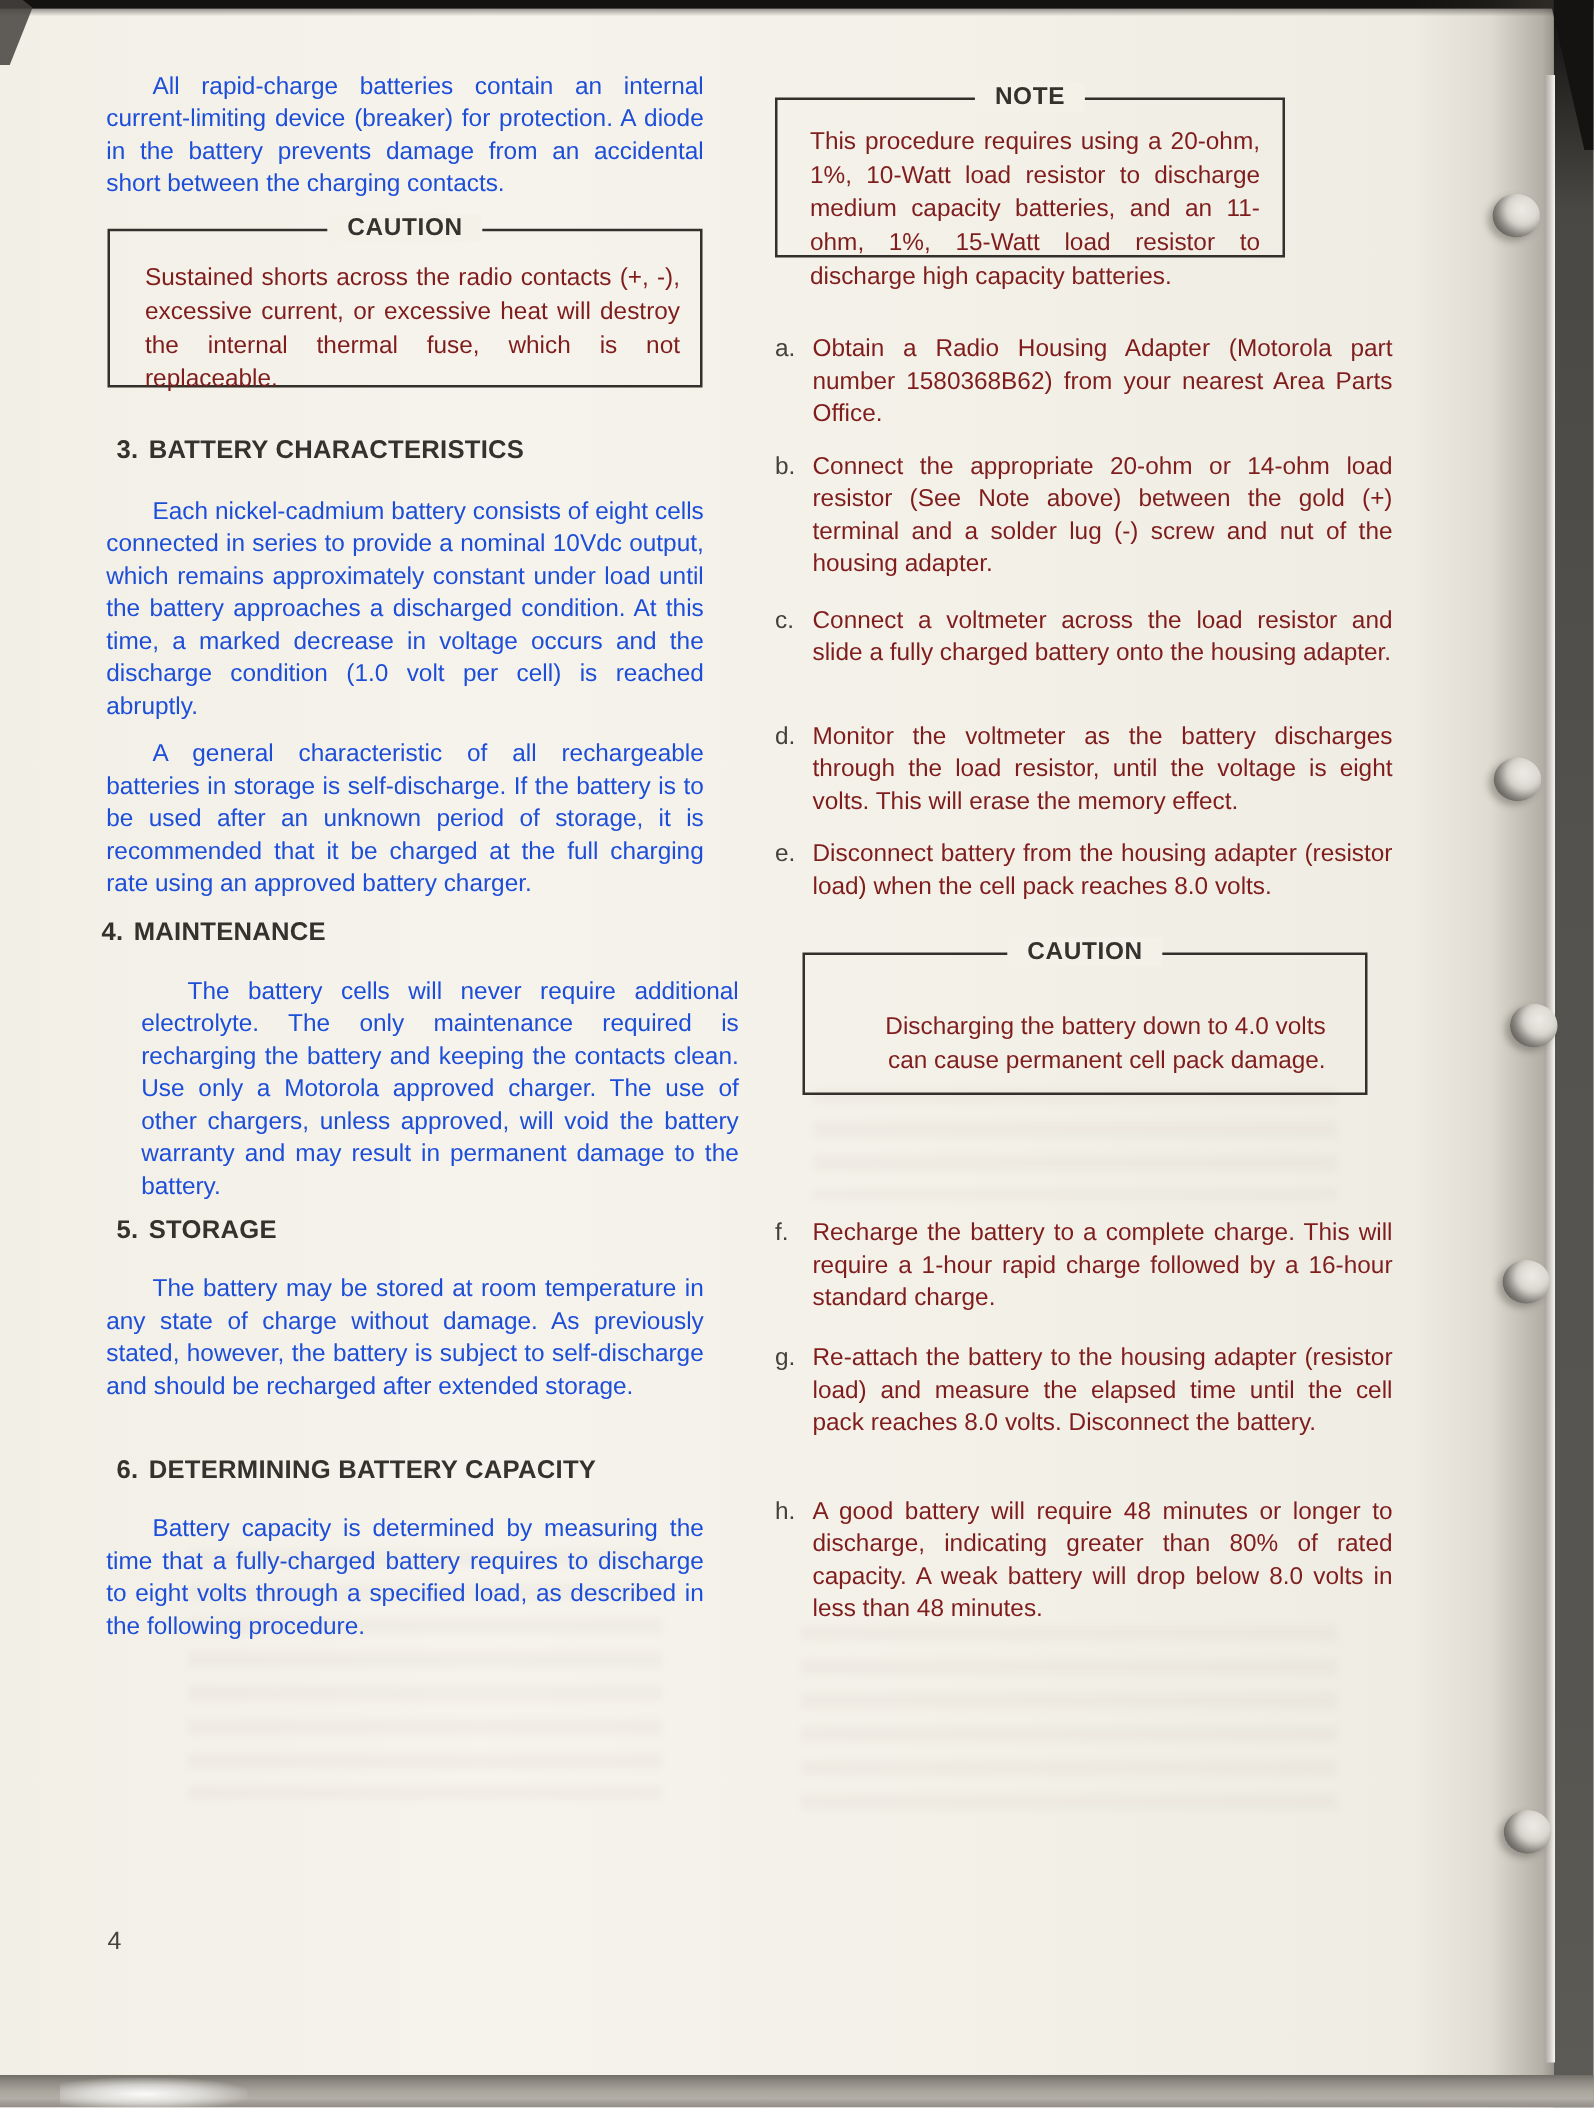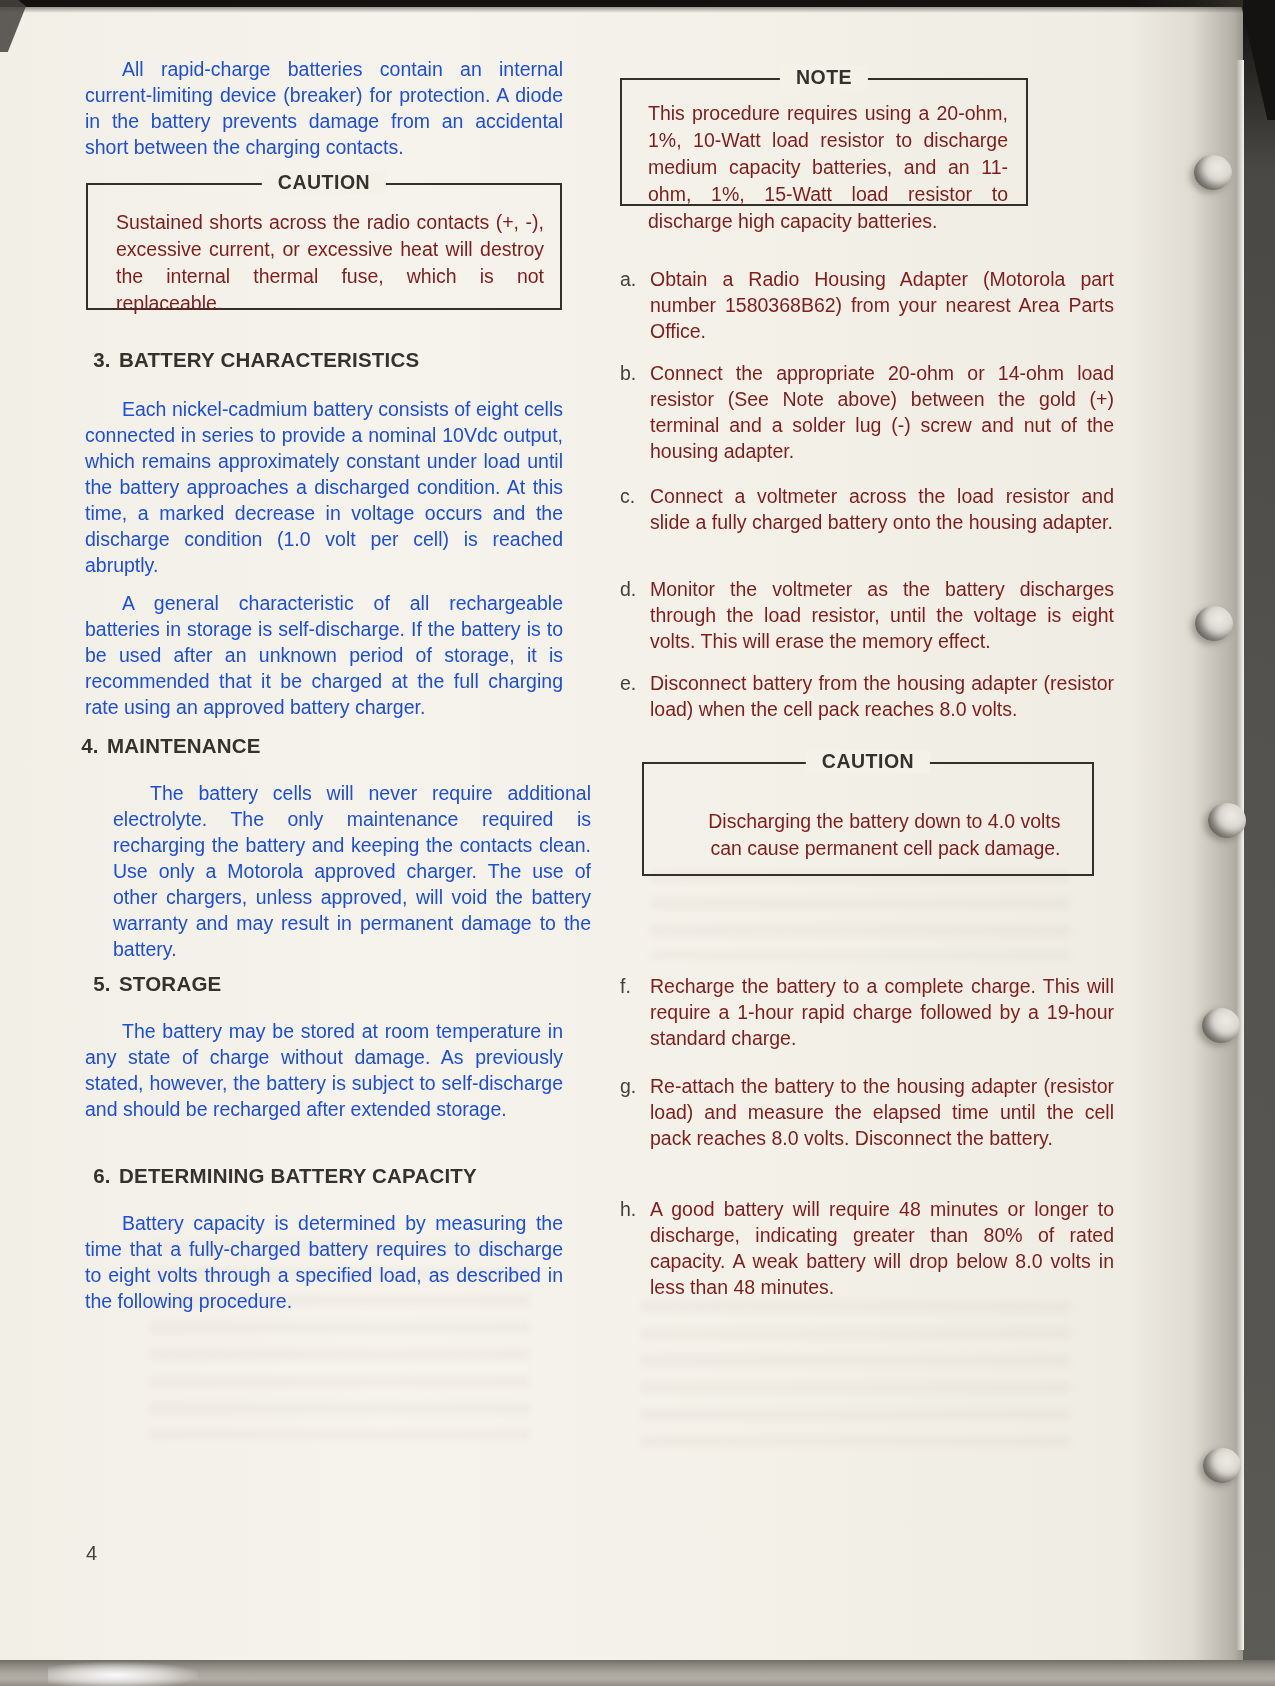--- a/index.html
+++ b/index.html
@@ -122,21 +122,21 @@
   <div class="step-text">Disconnect battery from the housing adapter (resistor load) when the cell pack reaches 8.0 volts.</div>
 </div>
 
 <div class="ruled-box centered-note" style="left:642px;top:762px;width:452px;height:114px;">
   <div class="box-label">CAUTION</div>
   <div class="box-body inner" style="margin-top:44px;max-width:385px;text-align:right;">Discharging the battery down to 4.0 volts can cause permanent cell pack damage.</div>
 </div>
 
 <div class="step" style="left:620px;top:973px;width:494px;">
   <div class="step-letter">f.</div>
-  <div class="step-text">Recharge the battery to a complete charge. This will require a 1-hour rapid charge followed by a 19-hour standard charge.</div>
+  <div class="step-text">Recharge the battery to a complete charge. This will require a 1-hour rapid charge followed by a 16-hour standard charge.</div>
 </div>
 <div class="step" style="left:620px;top:1073px;width:494px;">
   <div class="step-letter">g.</div>
   <div class="step-text">Re-attach the battery to the housing adapter (resistor load) and measure the elapsed time until the cell pack reaches 8.0 volts. Disconnect the battery.</div>
 </div>
 <div class="step" style="left:620px;top:1196px;width:494px;">
   <div class="step-letter">h.</div>
   <div class="step-text">A good battery will require 48 minutes or longer to discharge, indicating greater than 80% of rated capacity. A weak battery will drop below 8.0 volts in less than 48 minutes.</div>
 </div>
 

